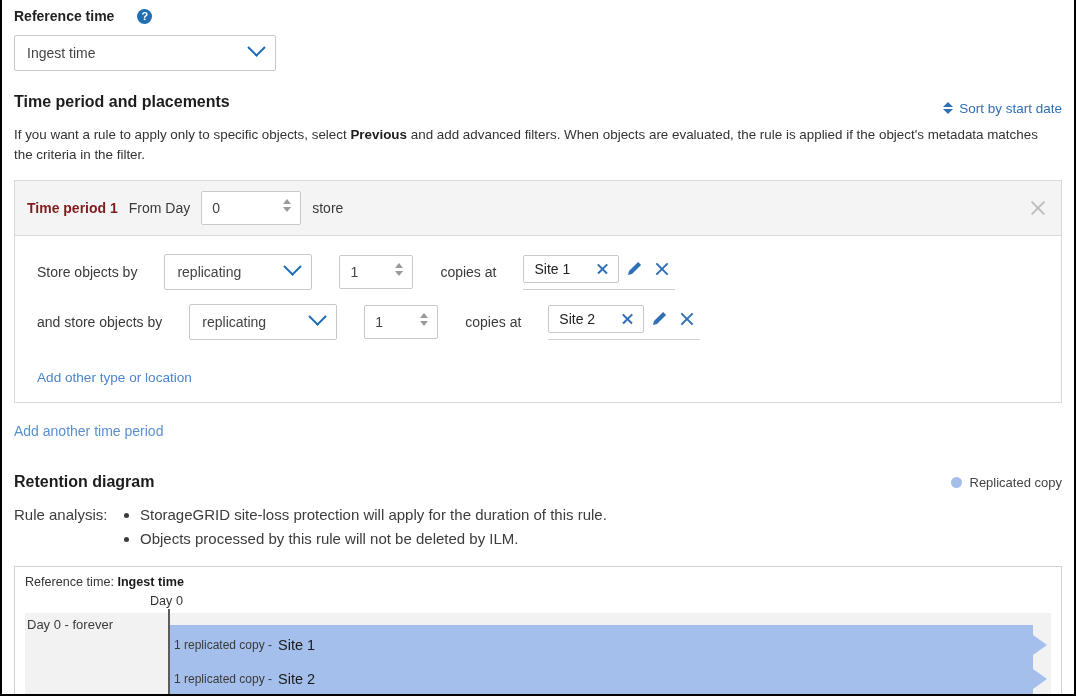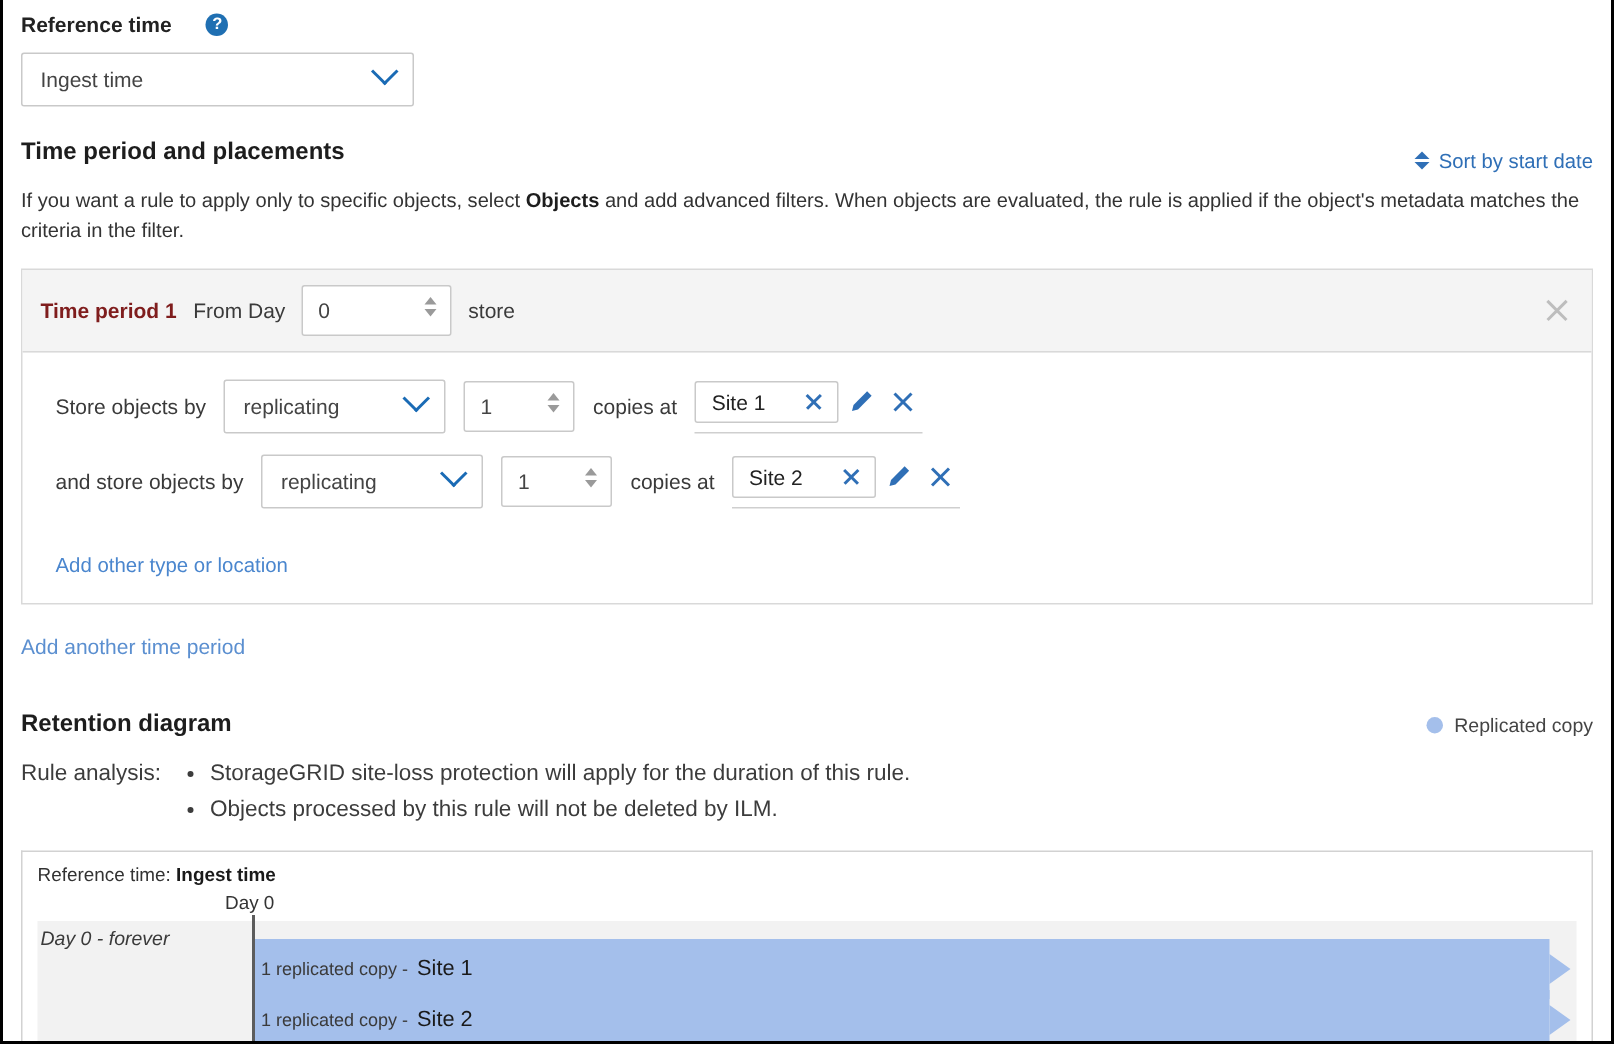--- a/index.html
+++ b/index.html
@@ -197,21 +197,21 @@
     width: 18px; height: 1.8px;
     background: #bdbdbd;
   }
   .tp-close:before { transform: rotate(45deg); }
   .tp-close:after { transform: rotate(-45deg); }
 
   .tp-body { padding: 18px 22px 16px 22px; }
   .place-row {
     display: flex;
     align-items: center;
-    gap: 12px;
+    gap: 27px;
     margin-bottom: 14px;
   }
   .place-row .lbl { white-space: nowrap; }
   .sel-replicating {
     width: 148px;
     height: 36px;
     padding: 0 12px;
   }
 
   .site-control {
@@ -351,21 +351,20 @@
     right: 10px;
     top: 46px;
     height: 84px;
     background: #f2f2f2;
   }
   .band-label {
     position: absolute;
     left: 12px;
     top: 50px;
     font-size: 13px;
-    font-style: italic;
     color: #3a3a3a;
   }
   .bar {
     position: absolute;
     left: 153px;
     right: 28px;
     height: 40px;
     background: #a4bfeb;
     display: flex;
     align-items: center;
@@ -418,21 +417,21 @@
       <span class="sec-title">Time period and placements</span>
       <span class="sort-link">
         <span class="sort-icon">
             <i class="up"></i>
             <i class="dn"></i>
           </span>
         <span>Sort by start date</span>
       </span>
     </div>
 
-    <div class="sec-desc"><span>If you want a rule to apply only to specific objects, select </span><b>Objects</b><span> and add advanced filters. When objects are evaluated, the rule is applied if the object's metadata matches the criteria in the filter.</span></div>
+    <div class="sec-desc"><span>If you want a rule to apply only to specific objects, select </span><b>Previous</b><span> and add advanced filters. When objects are evaluated, the rule is applied if the object's metadata matches the criteria in the filter.</span></div>
 
     
     <div class="tp-panel">
       <div class="tp-header">
         <span class="tp-title">Time period 1</span>
         <span class="lbl">From Day</span>
         <span class="num-input" style="width:100px">
           <span>0</span>
           <span class="spinner">
               <i class="up"></i>

